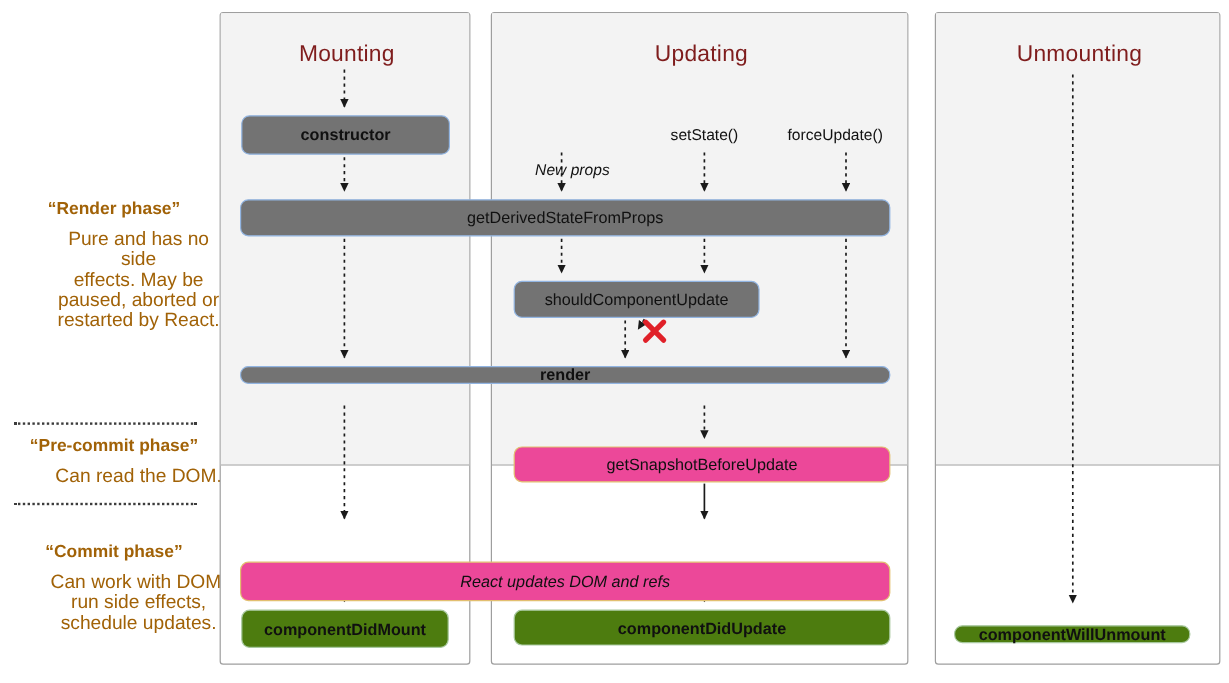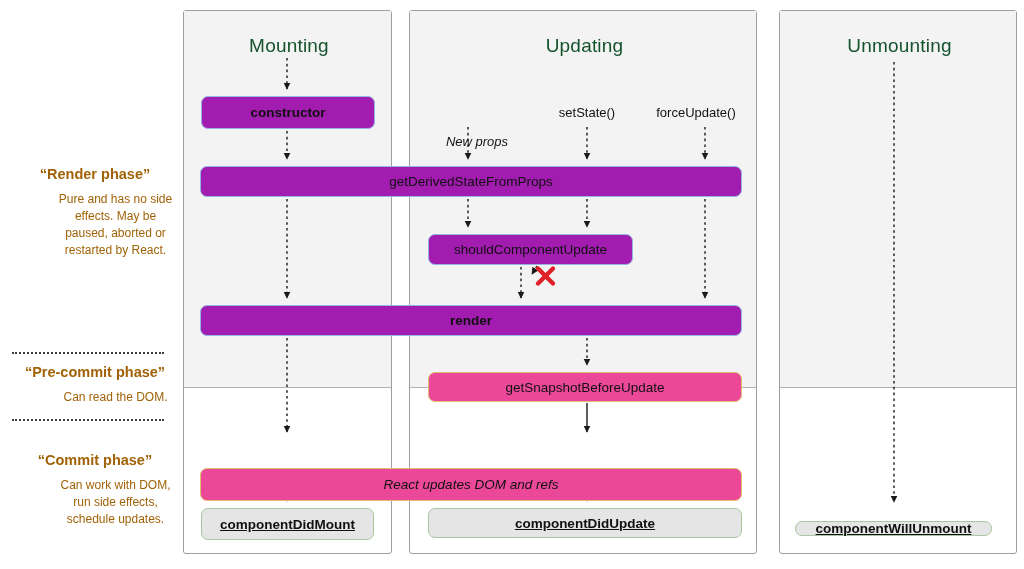--- a/index.html
+++ b/index.html
@@ -12,45 +12,45 @@
   .panel {
     position:absolute; box-sizing:border-box; background:#ffffff;
     border:1px solid #9e9e9e; border-radius:3px;
   }
   .panel-gray {
     position:absolute; left:0; right:0; top:0; height:376px;
     background:#f3f3f3; border-bottom:1px solid #b3b3b3;
   }
   .panel-title {
     position:absolute; left:3px; right:0; top:24px; text-align:center;
-    font-size:19px; letter-spacing:.2px; color:#14532d;
+    font-size:19px; letter-spacing:.2px; color:#7f1d1d;
   }
 
   
   .box {
     position:absolute; box-sizing:border-box; border-radius:7px;
     display:flex; align-items:center; justify-content:center;
     font-size:13.5px; color:#101010; z-index:10;
   }
-  .box.blue   { background:#a21caf; border:1.5px solid #92b5e2; }
+  .box.blue   { background:#737373; border:1.5px solid #92b5e2; }
   .box.yellow { background:#ec4899; border:1.5px solid #e2bf70; }
-  .box.green  { background:#e5e5e5; border:1.5px solid #a7c89e;text-decoration:underline; }
+  .box.green  { background:#4d7c0f; border:1.5px solid #a7c89e; }
   .bold   { font-weight:bold; }
   .italic { font-style:italic;margin-top:29px; }
 
   
   .trigger {
     position:absolute; top:105px; transform:translateX(-50%);
     font-size:13px; color:#111; white-space:nowrap; z-index:6;
   }
 
   
   .left-block { position:absolute; left:0; width:190px; text-align:center; color:#a16207; }
   .phase-head { font-size:14.5px; font-weight:bold; }
-  .phase-body { font-size:12px; line-height:17px; margin-top:9px; white-space:pre-line;padding-left:41px; }
+  .phase-body { font-size:16px; line-height:17px; margin-top:9px; white-space:pre-line;padding-left:41px; }
   .separator {
     position:absolute; left:12px; width:152px; height:0;
     border-top:2px dotted #3c3c3c; z-index:2;
   }
 
   .arrows { position:absolute; left:0; top:0; z-index:5; }
 </style>
 </head>
 <body>
 
@@ -134,20 +134,20 @@
 
     <g stroke="#e02028" stroke-width="4.4" stroke-linecap="round">
       <path d="M538,268.5 L553,283.5"></path>
       <path d="M553,268.5 L538,283.5"></path>
     </g>
   </svg>
 
   <div class="box blue bold" style="left:201px; top:96px;  width:174px; height:33px;">constructor</div>
   <div class="box blue" style="left:200px; top:166px; width:542px; height:31px;">getDerivedStateFromProps</div>
   <div class="box blue" style="left:428px; top:234px; width:205px; height:31px;">shouldComponentUpdate</div>
-  <div class="box blue bold" style="left:200px; top:305px; width:542px; height:31px;">render</div>
+  <div class="box blue bold" style="left:200px; top:305px; width:542px; height:15px;">render</div>
   <div class="box yellow" style="left:428px; top:372px; width:314px; height:30px;">getSnapshotBeforeUpdate</div>
   <div class="box yellow italic" style="left:200px; top:439px; width:542px; height:33px;">React updates DOM and refs</div>
   <div class="box green bold" style="left:201px; top:508px; width:173px; height:32px;">componentDidMount</div>
   <div class="box green bold" style="left:428px; top:508px; width:314px; height:30px;">componentDidUpdate</div>
   <div class="box green bold" style="left:795px; top:521px; width:197px; height:15px;">componentWillUnmount</div>
 
 </div>
 
 </body></html>

